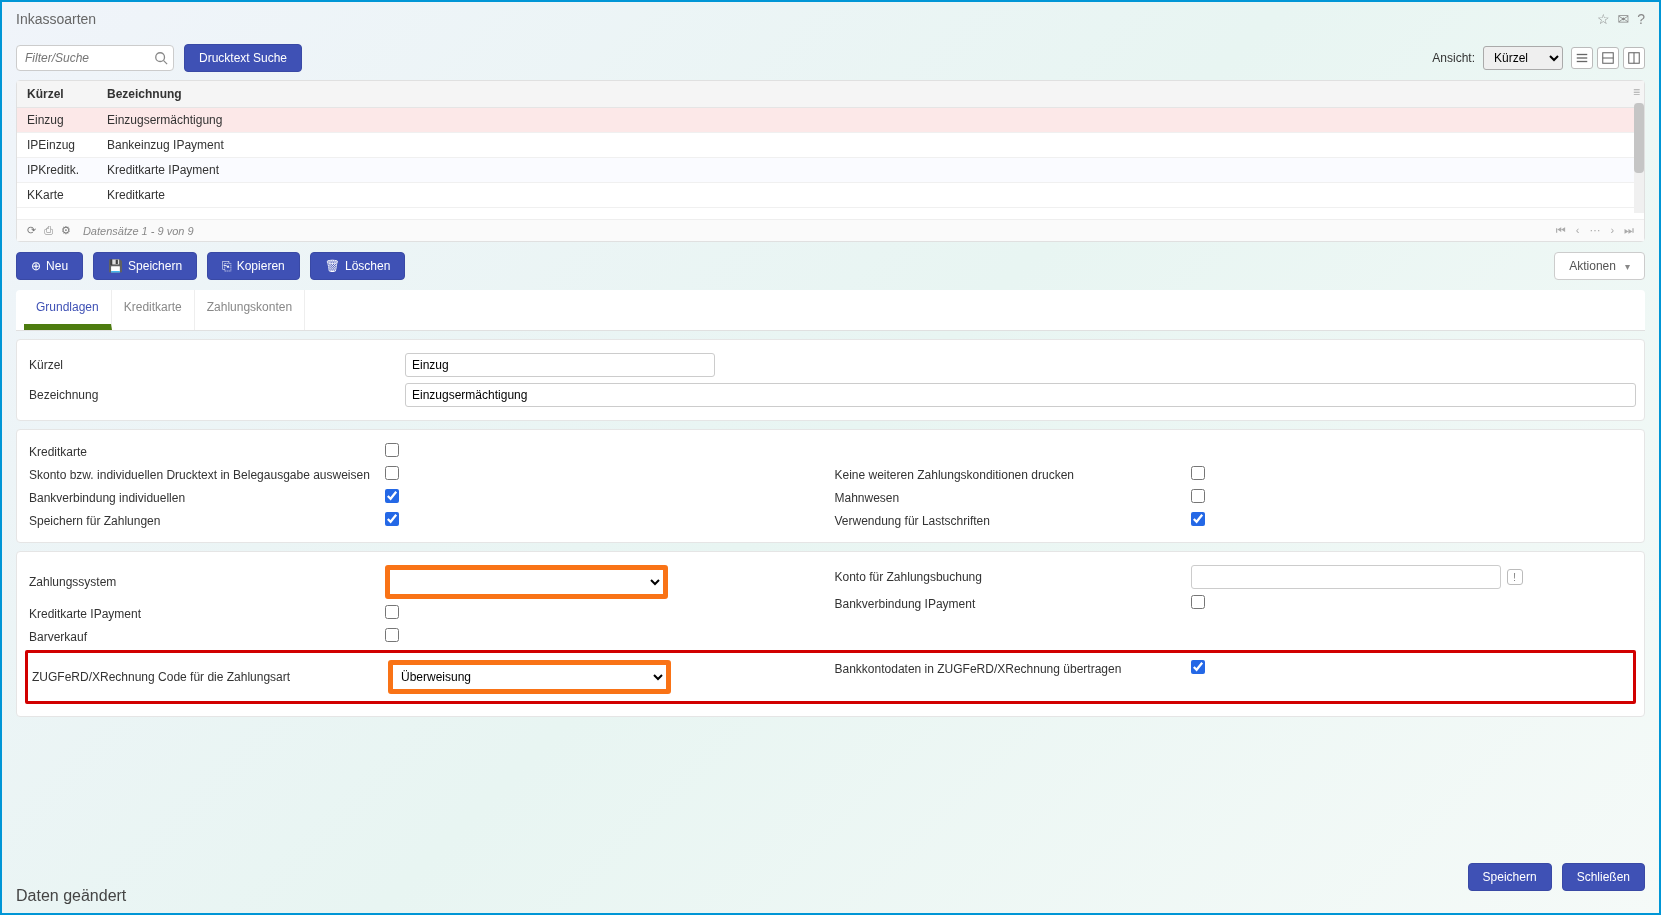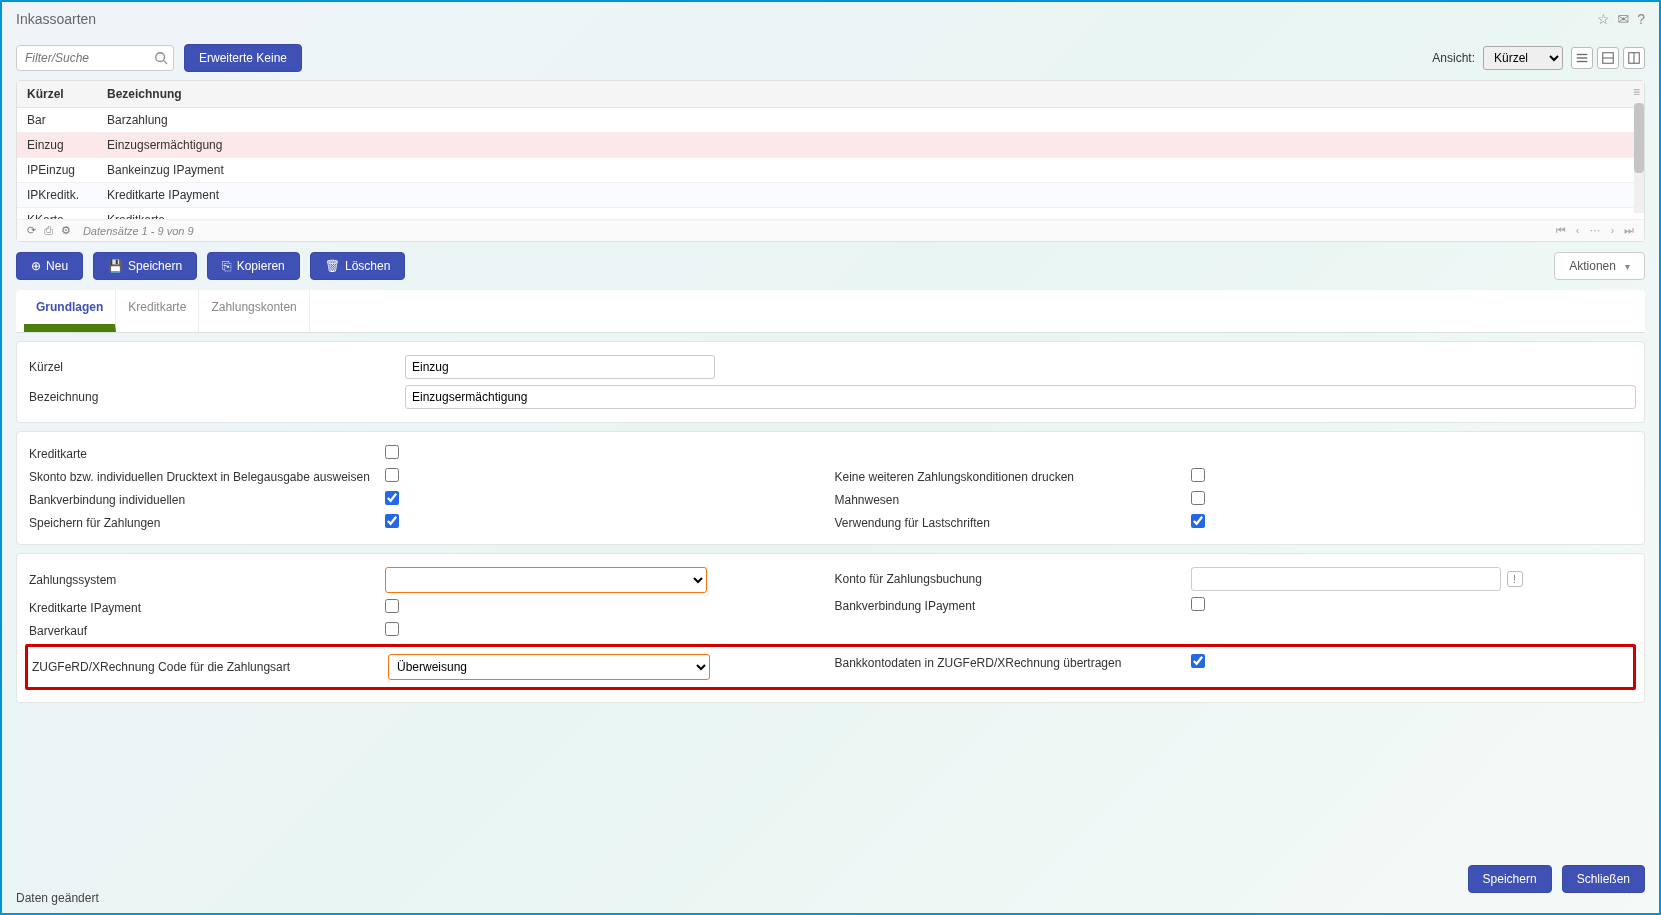--- a/index.html
+++ b/index.html
@@ -187,22 +187,22 @@
 }
 .tab {
   padding: 10px 12px;
   font-size: 12px;
   color: #888;
   cursor: pointer;
   border-right: 1px solid #eee;
 }
 .tab.active {
   color: #3f51b5;
-  font-weight: 700;
-  border-bottom: 8px solid #4d7c0f;
+  font-weight: 400;
+  border-bottom: 6px solid #4d7c0f;
 }
 .form-sect {
   margin: 8px 14px 0 14px;
   background: #fff;
   border: 1px solid #e5e5e5;
   border-radius: 4px;
   padding: 10px 8px;
 }
 .form-row {
   display: flex;
@@ -226,23 +226,23 @@
 .form-row .long { width: 1020px; }
 .form-row input[type=checkbox] {
   width: 14px; height: 14px;
   accent-color: #2468e6;
 }
 .two-col { display: flex; }
 .two-col .col { flex: 1; }
 .two-col .col .form-row .lbl { width: auto; flex: 0 0 360px; }
 .two-col .colR .form-row .lbl { flex: 0 0 360px; }
 .select-ctl {
-  width: 322px;
+  width: 283px;
   padding: 4px;
-  border: 1px solid #f97316;
+  border: 5px solid #f97316;
   border-radius: 3px;
   font-size: 12px;
   background: #fff;
 }
 .highlight-row {
   border: 3px solid #d10000;
   border-radius: 2px;
   margin: 2px 0;
   padding: 4px 0;
 }
@@ -258,21 +258,21 @@
   font-size: 11px;
 }
 .footer {
   position: absolute;
   bottom: 0; left: 0; right: 0;
   display: flex;
   align-items: center;
   padding: 8px 14px;
   background: rgba(255,255,255,0);
 }
-.footer .status { font-size: 12px; color: #444; margin-top: 39px; }
+.footer .status { font-size: 16px; color: #444; margin-top: 39px; }
 .footer .btns { margin-left: auto; display: flex; gap: 10px; }
 svg { display: block; }
 </style>
 </head>
 <body>
 
 <div class="header">
   <h1>Inkassoarten</h1>
   <div class="header-icons">
     <span>☆</span>
@@ -285,21 +285,21 @@
   <div class="search-box">
     <input type="text" placeholder="Filter/Suche" style="">
     <span class="icon">
       <svg width="14" height="14" viewBox="0 0 16 16">
           <circle cx="7" cy="7" r="5" fill="none" stroke="#888" stroke-width="1.5"></circle>
           <line x1="11" y1="11" x2="15" y2="15" stroke="#888" stroke-width="1.5"></line>
         </svg>
     </span>
   </div>
   <button class="btn">
-    <span>Erweiterte Keine</span>
+    <span>Drucktext Suche</span>
   </button>
   <div class="toolbar-right">
     <label>Ansicht:</label>
     <select>
       <option>Kürzel</option>
     </select>
     <div class="view-icons">
       <span>
         <svg width="14" height="14" viewBox="0 0 16 16">
             <line x1="2" y1="4" x2="14" y2="4" stroke="#666" stroke-width="1.5"></line>
@@ -327,24 +327,20 @@
   <div class="grid-scroll">
     <span class="grid-menu">≡</span>
     <table class="grid-table">
       <thead>
         <tr>
           <th class="col-k">Kürzel</th>
           <th>Bezeichnung</th>
         </tr>
       </thead>
       <tbody>
-        <tr>
-          <td>Bar</td>
-          <td>Barzahlung</td>
-        </tr>
         <tr class="selected">
           <td>Einzug</td>
           <td>Einzugsermächtigung</td>
         </tr>
         <tr>
           <td>IPEinzug</td>
           <td>Bankeinzug IPayment</td>
         </tr>
         <tr class="alt">
           <td>IPKreditk.</td>

